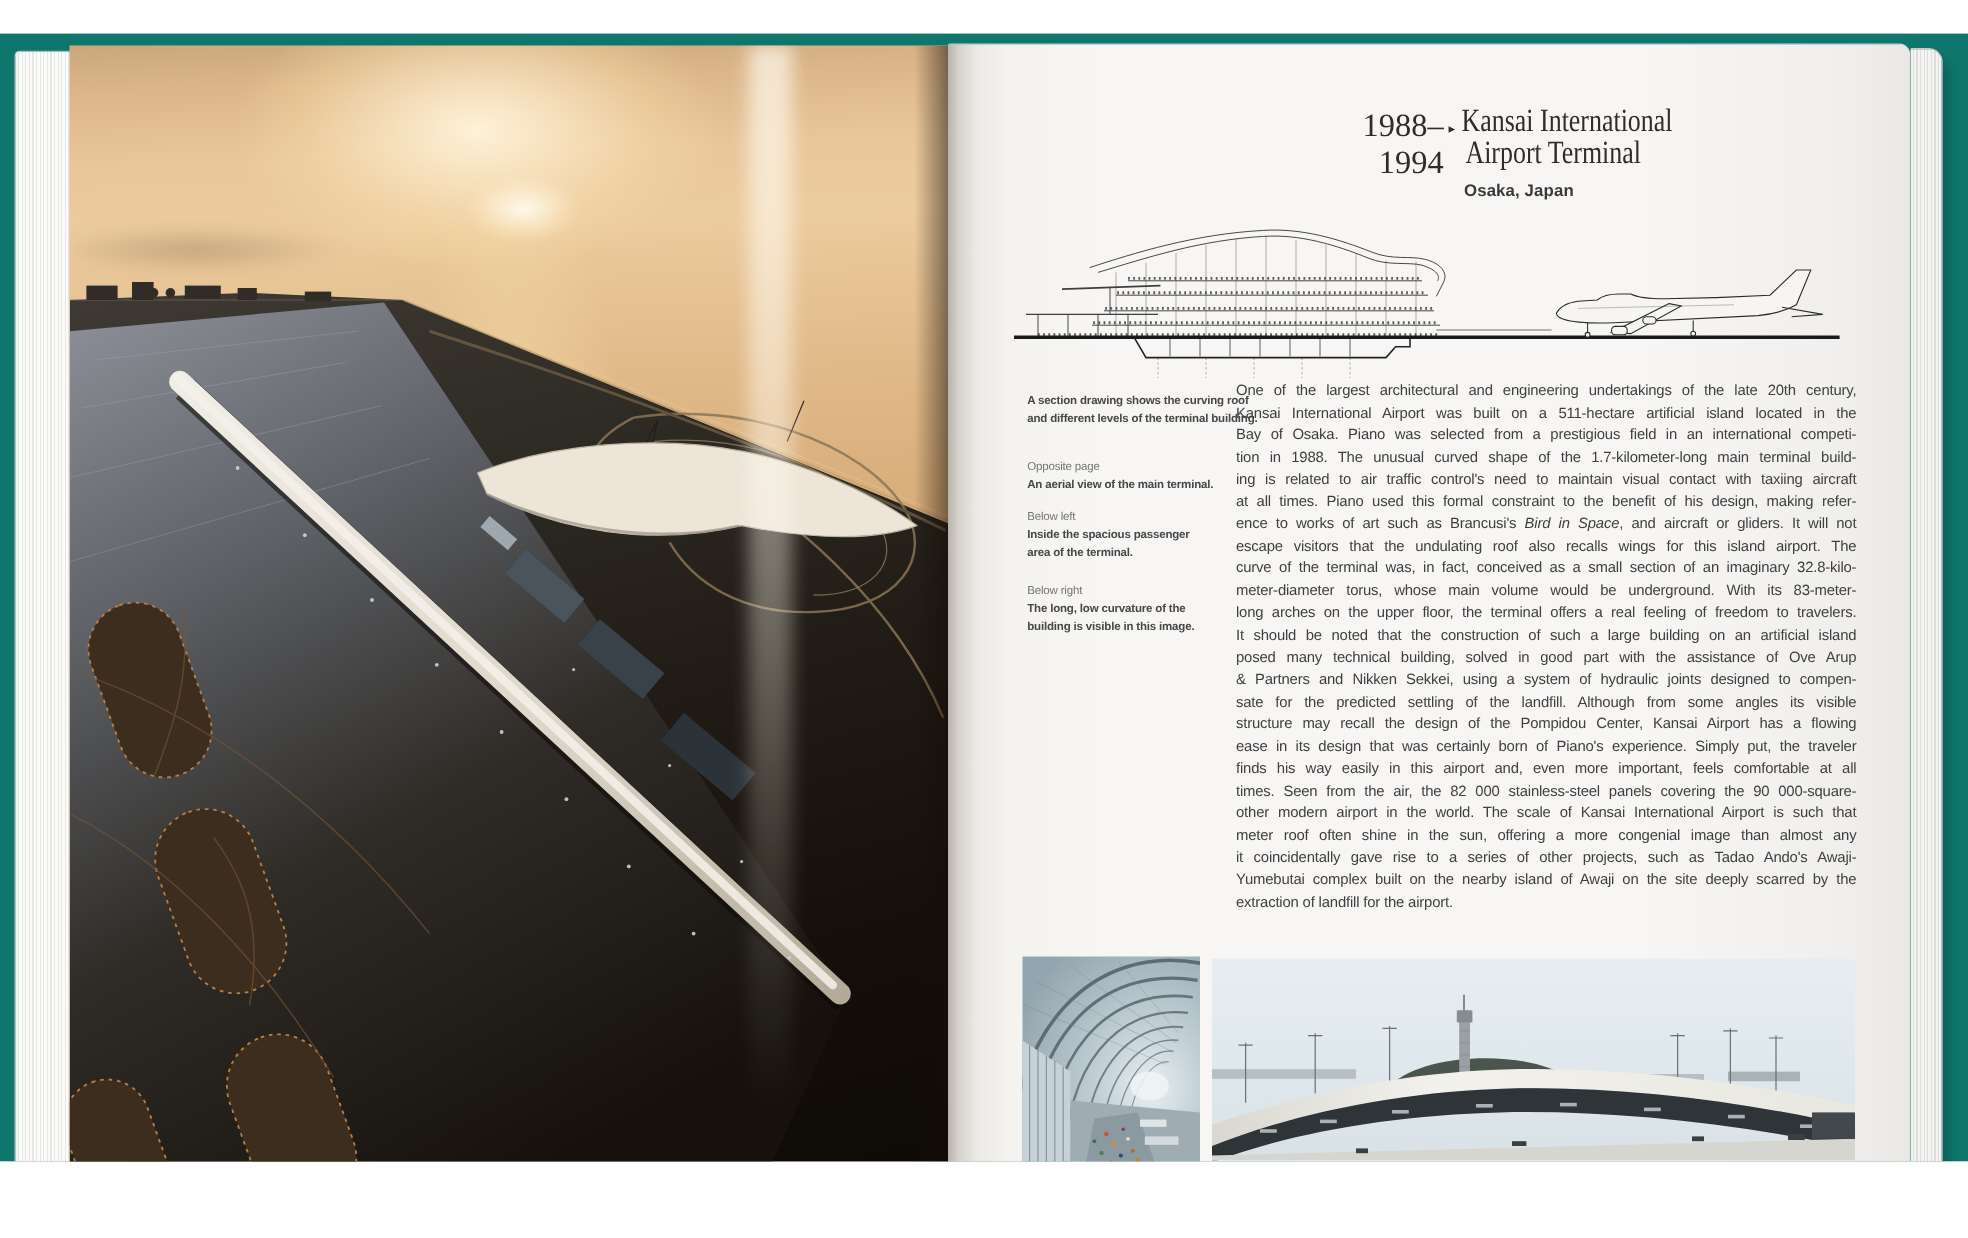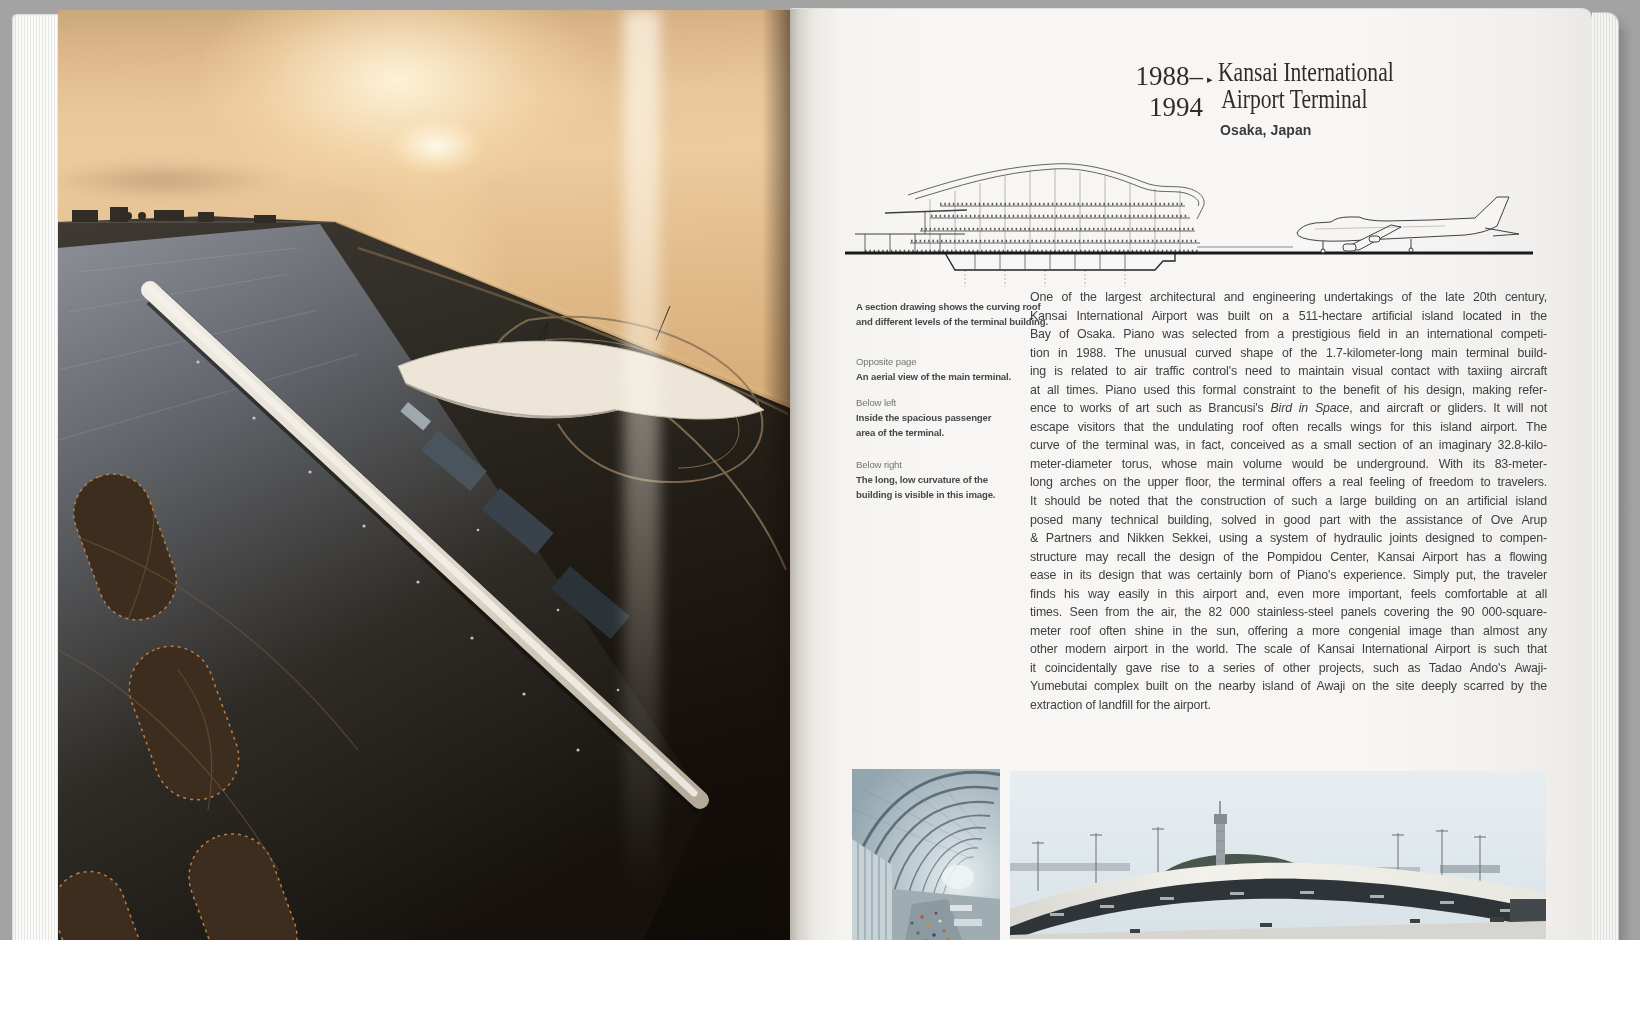--- a/index.html
+++ b/index.html
@@ -1,17 +1,17 @@
 <!DOCTYPE html>
 <html><head>
 <meta charset="utf-8">
 <style>
   html,body{margin:0;padding:0;background:#ffffff;}
-  #canvas{position:relative;width:1640px;height:940px;background:#a3a3a3;overflow:hidden;
-          font-family:"Liberation Sans",sans-serif;}
+  #canvas{position:relative;width:1640px;height:940px;background:#0f766e;overflow:hidden;
+          font-family:"Liberation Sans",sans-serif;margin-top:28px;}
   
   .book-shadow-bottom{position:absolute;left:40px;top:992px;width:1560px;height:22px;
     background:radial-gradient(50% 100% at 50% 0,rgba(0,0,0,.13),transparent 80%);}
   .book-shadow-right{position:absolute;left:1612px;top:30px;width:26px;height:960px;
     background:linear-gradient(90deg,rgba(0,0,0,.10),transparent 80%);}
   
   .edges-left{position:absolute;left:12px;top:14px;width:46px;height:979px;
     background:repeating-linear-gradient(90deg,#fbfbf9 0 2px,#e6e6e4 2px 3px);
     border-radius:5px 0 0 5px;border:1px solid #dcdcda;border-right:none;
     box-shadow:inset 2px 0 3px rgba(0,0,0,.05);}
@@ -298,33 +298,34 @@
     </div>
 
     <div class="body-col">
       <div class="bl">One of the largest architectural and engineering undertakings of the late 20th century,</div>
       <div class="bl">Kansai International Airport was built on a 511-hectare artificial island located in the</div>
       <div class="bl">Bay of Osaka. Piano was selected from a prestigious field in an international competi-</div>
       <div class="bl">tion in 1988. The unusual curved shape of the 1.7-kilometer-long main terminal build-</div>
       <div class="bl">ing is related to air traffic control's need to maintain visual contact with taxiing aircraft</div>
       <div class="bl">at all times. Piano used this formal constraint to the benefit of his design, making refer-</div>
       <div class="bl"><span>ence to works of art such as Brancusi's </span><span class="it">Bird in Space</span><span>, and aircraft or gliders. It will not</span></div>
-      <div class="bl">escape visitors that the undulating roof often recalls wings for this island airport. The</div>
+      <div class="bl">escape visitors that the undulating roof also recalls wings for this island airport. The</div>
       <div class="bl">curve of the terminal was, in fact, conceived as a small section of an imaginary 32.8-kilo-</div>
       <div class="bl">meter-diameter torus, whose main volume would be underground. With its 83-meter-</div>
       <div class="bl">long arches on the upper floor, the terminal offers a real feeling of freedom to travelers.</div>
       <div class="bl">It should be noted that the construction of such a large building on an artificial island</div>
       <div class="bl">posed many technical building, solved in good part with the assistance of Ove Arup</div>
       <div class="bl">&amp; Partners and Nikken Sekkei, using a system of hydraulic joints designed to compen-</div>
+      <div class="bl">sate for the predicted settling of the landfill. Although from some angles its visible</div>
       <div class="bl">structure may recall the design of the Pompidou Center, Kansai Airport has a flowing</div>
       <div class="bl">ease in its design that was certainly born of Piano's experience. Simply put, the traveler</div>
       <div class="bl">finds his way easily in this airport and, even more important, feels comfortable at all</div>
       <div class="bl">times. Seen from the air, the 82 000 stainless-steel panels covering the 90 000-square-</div>
+      <div class="bl">other modern airport in the world. The scale of Kansai International Airport is such that</div>
       <div class="bl">meter roof often shine in the sun, offering a more congenial image than almost any</div>
-      <div class="bl">other modern airport in the world. The scale of Kansai International Airport is such that</div>
       <div class="bl">it coincidentally gave rise to a series of other projects, such as Tadao Ando's Awaji-</div>
       <div class="bl">Yumebutai complex built on the nearby island of Awaji on the site deeply scarred by the</div>
       <div class="bl last">extraction of landfill for the airport.</div>
     </div>
 
     <div class="photo-interior">
       <svg width="148" height="177" viewBox="0 0 148 177">
         <defs>
           <radialGradient id="hallGlow" cx="0.72" cy="0.62" r="0.8">
             <stop offset="0" stop-color="#e9f0f2"></stop>

